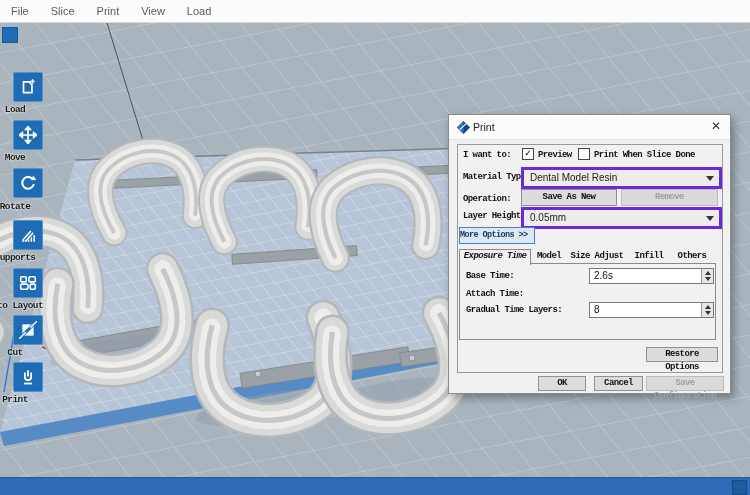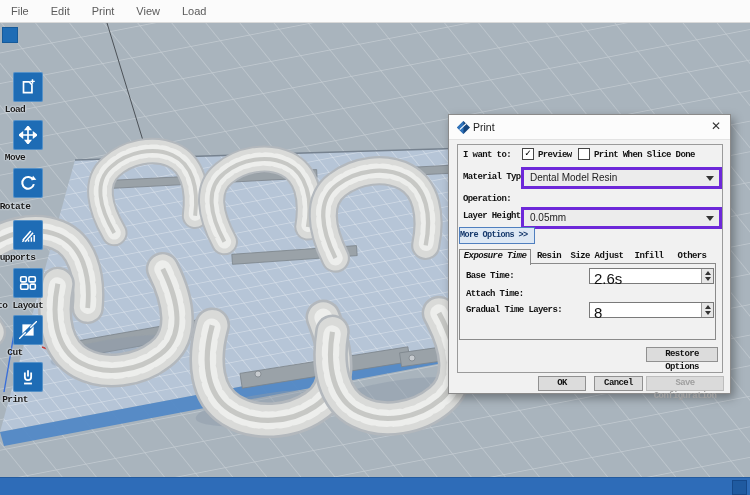--- a/index.html
+++ b/index.html
@@ -51,35 +51,35 @@
   .pbtn.disabled{background:#dadada;border:1px solid #bdbdbd;color:#9f9f9f;}
   .moreopt{position:absolute;left:10px;top:112px;width:74px;height:15px;background:#dde8f4;
            border:1px solid #4f7fbf;font-size:8.5px;font-weight:700;color:#15386b;
            text-align:left;line-height:14px;letter-spacing:-0.6px;}
   .tab{position:absolute;height:13px;font-size:9px;font-weight:700;color:#111;text-align:center;
        letter-spacing:-0.6px;line-height:13px;}
   .tab.active{background:#f1f1f1;border:1px solid #8a8a8a;border-bottom:none;height:15px;z-index:3;font-style:italic;}
   .tabpanel{position:absolute;left:10px;top:148px;width:255px;height:75px;border:1px solid #8a8a8a;
             background:#f1f1f1;z-index:2;}
   .spin{position:absolute;width:123px;height:14px;background:#fff;border:1px solid #7a7a7a;}
-  .spin .val{position:absolute;left:4px;top:1px;font-size:15px;color:#111;
+  .spin .val{position:absolute;left:4px;top:1px;font-size:10px;color:#111;
              font-family:"Liberation Sans",sans-serif;}
   .spin .btns{position:absolute;right:0;top:0;width:11px;height:14px;border-left:1px solid #9a9a9a;
               background:#e6e6e6;}
   .spin .up{position:absolute;right:2.5px;top:2px;width:0;height:0;border-left:3px solid transparent;
             border-right:3px solid transparent;border-bottom:4px solid #333;}
   .spin .dn{position:absolute;right:2.5px;bottom:2px;width:0;height:0;border-left:3px solid transparent;
             border-right:3px solid transparent;border-top:4px solid #333;}
 </style>
 </head>
 <body>
 
 <div class="menubar">
   <span class="mi">File</span>
-  <span class="mi">Edit</span>
+  <span class="mi">Slice</span>
   <span class="mi">Print</span>
   <span class="mi">View</span>
   <span class="mi">Load</span>
 </div>
 
 <svg class="scene" viewBox="0 0 750 455" width="750" height="455">
   <defs>
     <pattern id="gridBg" width="30" height="30" patternUnits="userSpaceOnUse" patternTransform="rotate(-11) skewX(28)">
       <path d="M0 0H30M0 0V30" stroke="#ffffff" stroke-opacity="0.32" stroke-width="1.4" fill="none"></path>
     </pattern>
@@ -229,31 +229,33 @@
   <span class="cbx" style="left:129px;top:33px"></span>
   <span class="lbl" style="left:145px;top:35px">Print When Slice Done</span>
 
   <span class="lbl" style="left:14px;top:57px">Material Type:</span>
   <div class="drop" style="left:72px;top:52px;width:195px">
     <span class="val">Dental Model Resin</span>
     <span class="arrow-dn"></span>
   </div>
 
   <span class="lbl" style="left:14px;top:79px">Operation:</span>
+  <div class="pbtn" style="left:72px;top:74px;width:94px;height:15px;line-height:15px">Save As New</div>
+  <div class="pbtn disabled" style="left:172px;top:74px;width:95px;height:15px;line-height:15px">Remove</div>
 
   <span class="lbl" style="left:14px;top:96px">Layer Height:</span>
   <div class="drop" style="left:72px;top:92px;width:195px">
     <span class="val">0.05mm</span>
     <span class="arrow-dn"></span>
   </div>
 
   <div class="moreopt">More Options &gt;&gt;</div>
 
   <div class="tab active" style="left:10px;top:134px;width:70px">Exposure Time</div>
-  <div class="tab" style="left:84px;top:135px;width:32px">Resin</div>
+  <div class="tab" style="left:84px;top:135px;width:32px">Model</div>
   <div class="tab" style="left:118px;top:135px;width:60px">Size Adjust</div>
   <div class="tab" style="left:180px;top:135px;width:40px">Infill</div>
   <div class="tab" style="left:222px;top:135px;width:42px">Others</div>
   <div class="tabpanel"></div>
 
   <span class="lbl" style="left:17px;top:156px;z-index:4">Base Time:</span>
   <div class="spin" style="left:140px;top:153px;z-index:4">
     <span class="val">2.6s</span>
     <span class="btns">
         <span class="up"></span>

